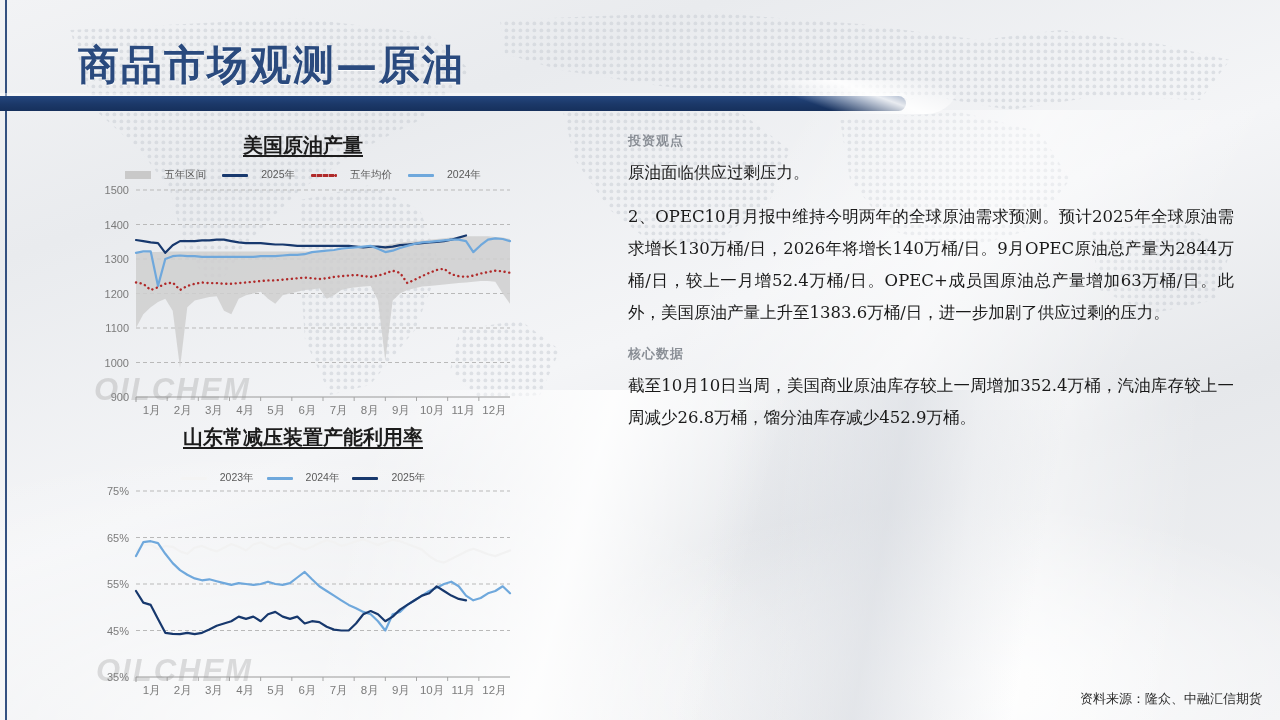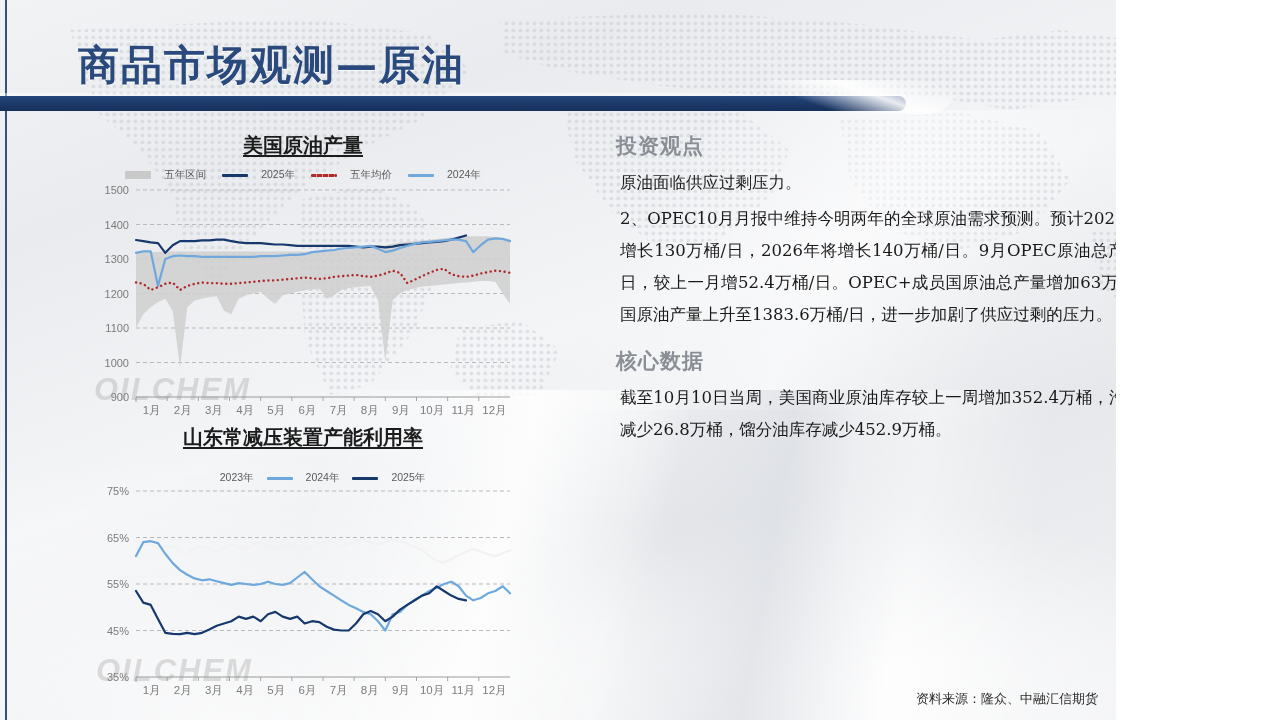--- a/index.html
+++ b/index.html
@@ -2,21 +2,21 @@
 <html><head>
 <meta charset="utf-8">
 <style>
   html,body{margin:0;padding:0;}
   body{
     width:1280px;height:720px;overflow:hidden;
     font-family:"Liberation Serif","DejaVu Serif",serif;
     background:#ffffff;
   }
   .slide{
-    position:relative;width:1116px;height:720px;overflow:hidden;
+    position:relative;width:1280px;height:720px;overflow:hidden;
     background:
       radial-gradient(ellipse 700px 300px at 75% 95%, rgba(255,255,255,0.95) 0%, rgba(255,255,255,0) 60%),
       radial-gradient(ellipse 900px 420px at 20% 100%, rgba(255,255,255,0.8) 0%, rgba(255,255,255,0) 65%),
       linear-gradient(160deg,#f2f3f5 0%,#e9ebee 22%,#f4f5f7 48%,#e6e8eb 70%,#f1f2f4 100%);
   }
   
   .silk{
     position:absolute;left:0;right:0;bottom:0;height:330px;pointer-events:none;
     background:
       linear-gradient(105deg, rgba(255,255,255,0) 28%, rgba(255,255,255,0.85) 45%, rgba(255,255,255,0) 58%),
@@ -84,26 +84,26 @@
   
   .wm{
     position:absolute;font-family:"Liberation Sans","DejaVu Sans",sans-serif;
     font-size:31px;letter-spacing:2px;color:rgba(150,150,150,.30);font-weight:600;
     pointer-events:none;user-select:none;font-style:italic;
   }
 
   
   .text-col{position:absolute;left:616px;top:132px;width:630px;}
   .sec-head{
-    font-size:21px;color:#8a8f96;font-weight:700;margin:0 0 7px 0;
+    font-size:13px;color:#8a8f96;font-weight:700;margin:0 0 7px 12px;
     font-family:Liberation Serif, serif;letter-spacing:1px;
   }
   .sec-head.sub{margin-top:20px;}
   .body-text{
-    font-size:16.5px;line-height:32px;color:#1a1a1a;margin:4px;
+    font-size:16.5px;line-height:32px;color:#1a1a1a;margin:12px;
     font-family:"DejaVu Serif","Liberation Serif",serif;
     text-align:justify;
   }
   .p-blk{margin-top:0;}
   .source{
     position:absolute;right:18px;bottom:12px;
     font-size:13px;color:#2b2b2b;
     font-family:Liberation Mono, monospace;
   }
 </style>

